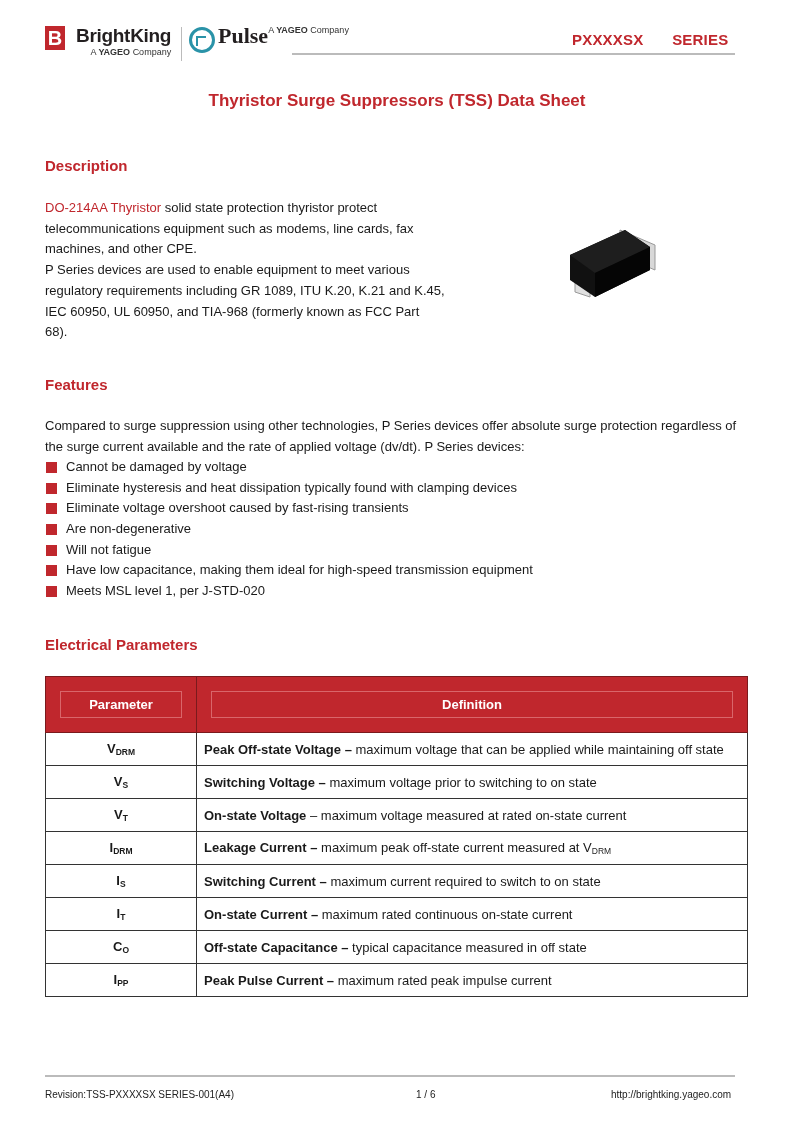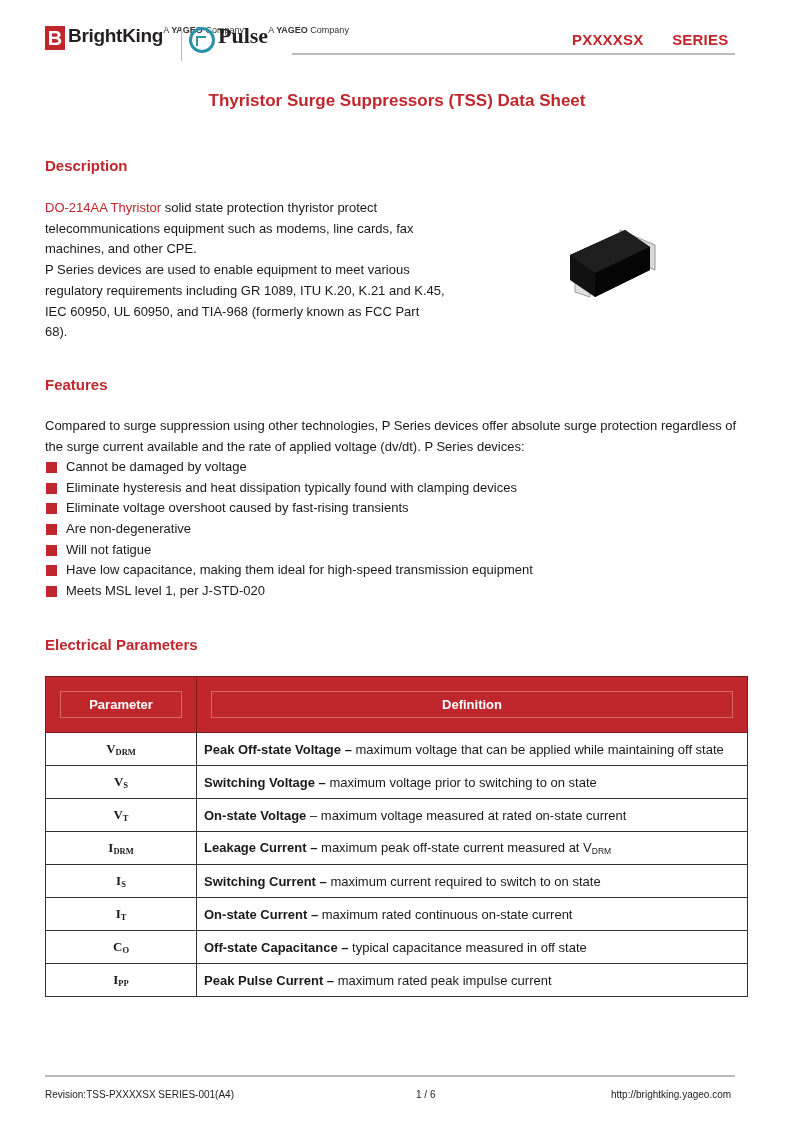--- a/index.html
+++ b/index.html
@@ -1,21 +1,21 @@
 <!DOCTYPE html>
 <html><head>
 <meta charset="utf-8">
 <style>
   html, body { margin:0; padding:0; background:#fff; }
   body { width:794px; height:1123px; position:relative; font-family:"Liberation Sans", sans-serif; color:#1a1a1a; overflow:hidden; }
   .abs { position:absolute; }
   
   .logo-bk { left:45px; top:25px; height:36px; display:flex; align-items:flex-start; }
   .bk-mark { width:20px; height:24px; background:#c0272d; color:#fff; font:bold 20px "Liberation Sans", sans-serif; line-height:24px; text-align:center; margin-top:1px; }
-  .bk-text { margin-left:3px; display:flex; }
+  .bk-text { margin-left:11px; display:flex; flex-direction:column; }
   .bk-name { font:bold 19px "Liberation Sans", sans-serif; color:#231f20; line-height:22px; letter-spacing:-0.3px; }
   .bk-sub { font-size:9px; color:#333; text-align:right; line-height:11px; }
   .bk-sub b { font-weight:900; font-size:9px; }
   .logo-sep { left:181px; top:27px; width:1px; height:34px; background:#bbb; }
   .logo-pulse { left:189px; top:25px; display:flex; align-items:flex-start; }
   .pulse-mark { width:26px; height:26px; border:3px solid #2a93a8; border-radius:50%; box-sizing:border-box; position:relative; margin-top:2px; }
   .pulse-mark:after { content:""; position:absolute; left:4px; top:6px; width:8px; height:8px; border-left:2px solid #2a93a8; border-top:2px solid #2a93a8; }
   .pulse-text { margin-left:3px; display:flex; }
   .pulse-name { font:bold 22px "Liberation Serif", serif; color:#231f20; line-height:22px; }
   .pulse-sub { font-size:9px; color:#333; line-height:11px; }
@@ -29,21 +29,21 @@
   .chip { left:565px; top:225px; width:95px; height:75px; }
   .features-intro { left:45px; top:416px; width:700px; }
   .bullets { left:45px; top:457px; margin:0; padding:0; list-style:none; }
   .bullets li { position:relative; padding-left:21px; height:20.7px; }
   .bullets li .sq { position:absolute; left:1px; top:5px; width:11px; height:11px; background:#c0272d; }
   
   .ep-table { left:45px; top:676px; width:703px; border-collapse:collapse; font-size:13px; }
   .ep-table th { background:#c0272d; color:#fff; font-weight:bold; font-size:13px; height:31px; border:1px solid #7a1a1d; padding:12px; }
   .ep-table th .inner { border:1px solid #d9666a; height:25px; line-height:25px; margin:2px 2px; }
   .ep-table td { border:1px solid #333; height:32px; padding:0; }
-  .ep-table td.p { width:126px; text-align:center; font-weight:bold;font-family:Liberation Serif, serif; }
+  .ep-table td.p { width:126px; text-align:center; font-weight:bold; }
   .ep-table td.p sub { font-size:8.5px; vertical-align:-2px; }
   .ep-table td.d { padding-left:7px; }
   .ep-table td.d sub { font-size:8.5px; vertical-align:-2px; }
   .ep-table tr.last td { border-bottom:1px solid #333; }
   .footer-rule { left:45px; top:1075px; width:690px; height:2px; background:#bbb; }
   .footer { top:1089px; font-size:10px; color:#222; }
 </style>
 </head>
 <body>
 

